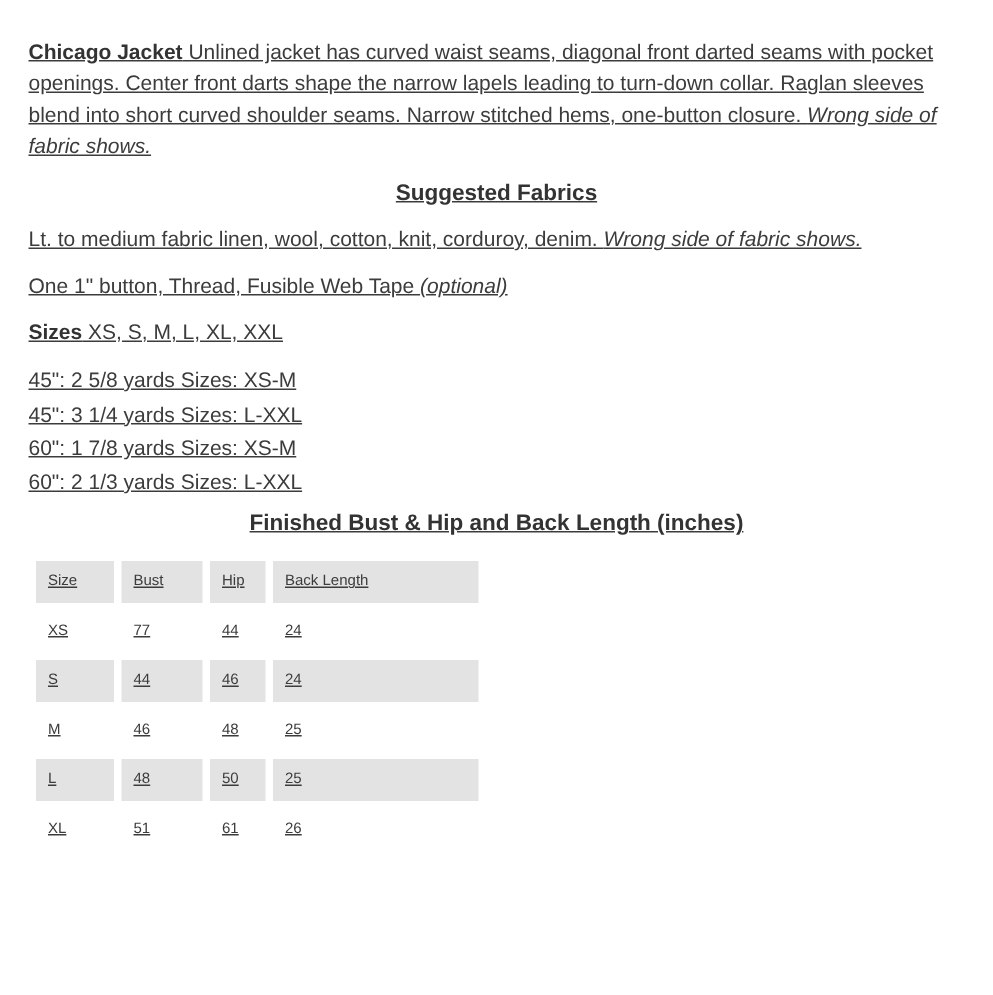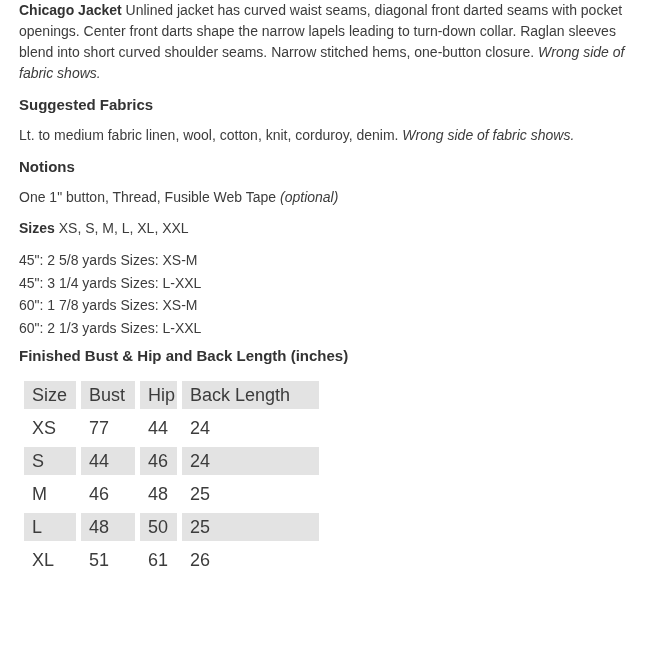--- a/index.html
+++ b/index.html
@@ -9,52 +9,54 @@
   }
   body {
     width: 662px;
     height: 663px;
     font-family: "Liberation Sans", sans-serif;
     font-size: 14px;
     color: #3c3c3c;
     overflow: hidden;
   }
   .content {
-    padding: 0 17px 0 19px;
+    padding: 24px 17px 0 19px;
     width: 624px;
+    text-decoration: underline;
   }
   .para {
     margin: 0 0 10px 0;
     line-height: 21px;
   }
   .heading {
     font-weight: bold;
     font-size: 15px;
     line-height: 22px;
     margin: 0 0 9px 0;
     color: #333333;
+    text-align: center;
   }
   .req-lines {
     line-height: 22.6px;
     margin: 0 0 6px 0;
   }
   .b { font-weight: bold; color: #333333; }
   .i { font-style: italic; }
   table.meas {
     border-collapse: separate;
     border-spacing: 5px;
     table-layout: fixed;
     width: 305px;
     margin: 0;
   }
   table.meas td {
     box-sizing: border-box;
     padding: 6px 8px;
     line-height: 16px;
-    font-size: 18px;
+    font-size: 10px;
     vertical-align: middle;
     background: transparent;
   }
   table.meas tr.shade td {
     background: var(--cell-bg, #e3e3e3);
   }
   col.c0 { width: 52px; }
   col.c1 { width: 54px; }
   col.c2 { width: 37px; }
   col.c3 { width: 137px; }
@@ -62,21 +64,20 @@
 </head>
 <body>
 
 <div class="content">
 
   <p class="para"><span class="b">Chicago Jacket</span><span> Unlined jacket has curved waist seams, diagonal front darted seams with pocket openings. Center front darts shape the narrow lapels leading to turn-down collar. Raglan sleeves blend into short curved shoulder seams. Narrow stitched hems, one-button closure. </span><span class="i">Wrong side of fabric shows.</span></p>
 
   <p class="heading">Suggested Fabrics</p>
   <p class="para"><span>Lt. to medium fabric linen, wool, cotton, knit, corduroy, denim. </span><span class="i">Wrong side of fabric shows.</span></p>
 
-  <p class="heading">Notions</p>
   <p class="para"><span>One 1" button, Thread, Fusible Web Tape </span><span class="i">(optional)</span></p>
 
   <p class="para"><span class="b">Sizes</span><span> XS, S, M, L, XL, XXL</span></p>
 
   <div class="para req-lines">
       <div>45": 2 5/8 yards Sizes: XS-M</div>
       <div>45": 3 1/4 yards Sizes: L-XXL</div>
       <div>60": 1 7/8 yards Sizes: XS-M</div>
       <div>60": 2 1/3 yards Sizes: L-XXL</div>
     </div>

